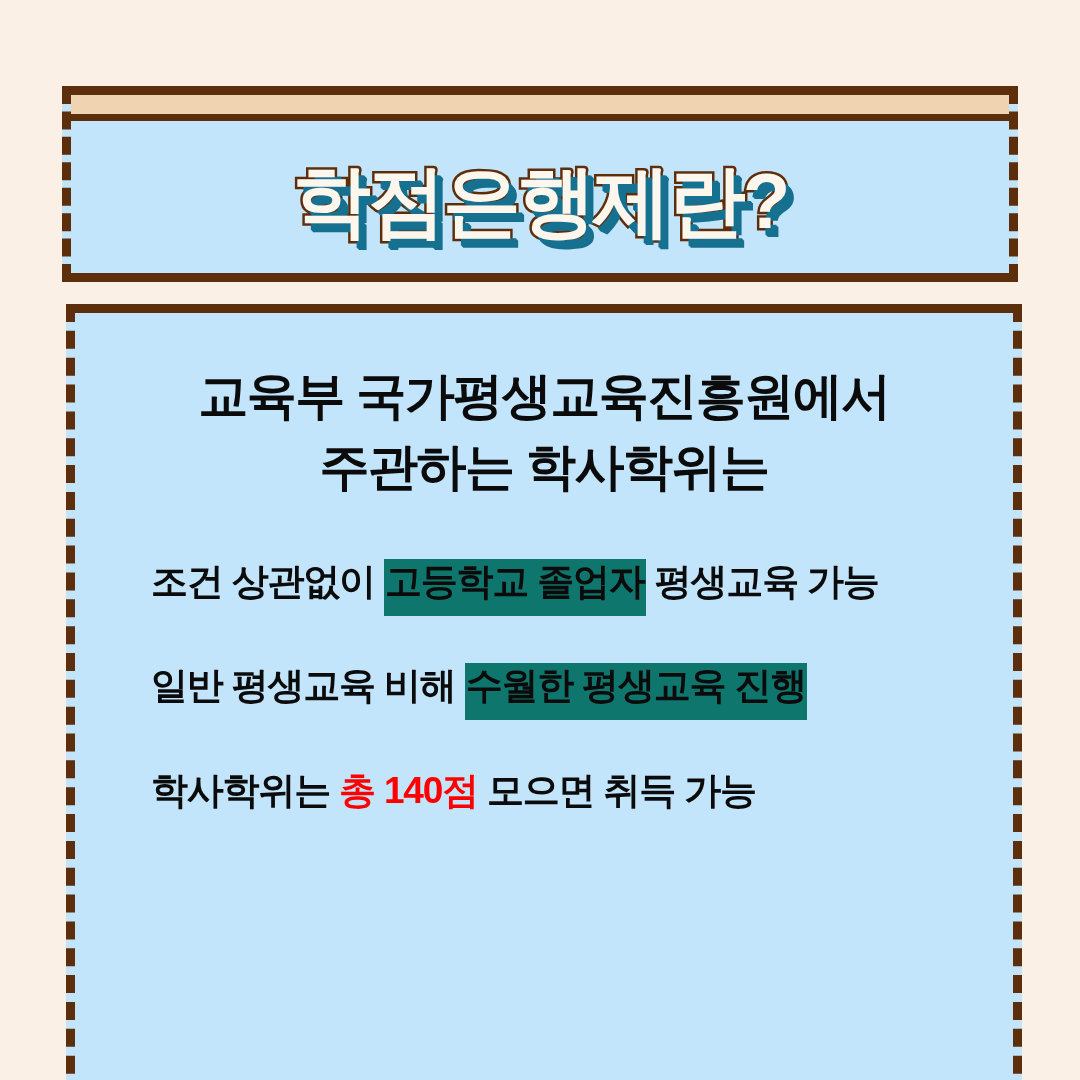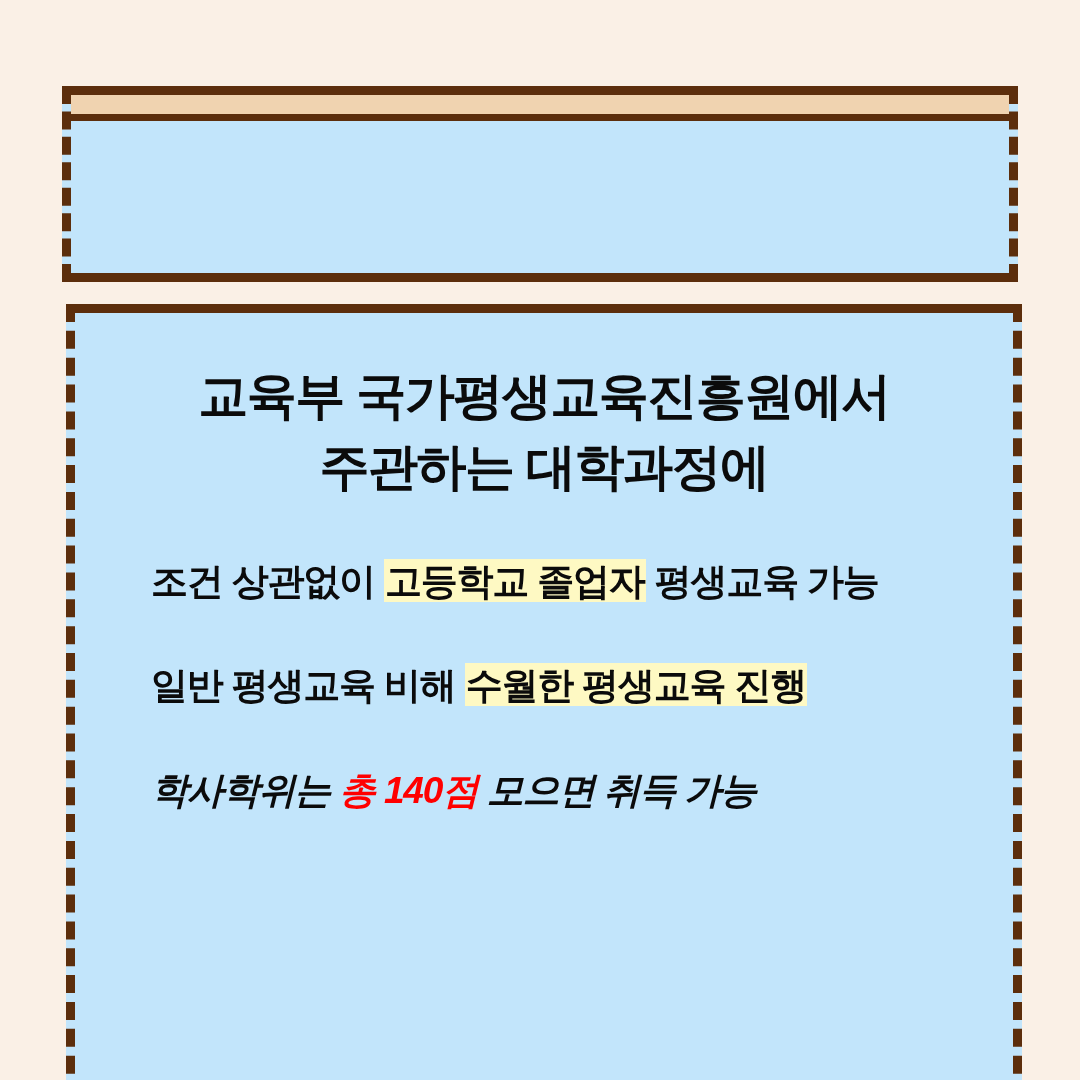--- a/index.html
+++ b/index.html
@@ -118,44 +118,46 @@
     color: #0b0b0b;
     font-size: 37px;
     font-weight: 700;
     letter-spacing: -1.2px;
     line-height: 1.25;
     margin: 0 0 58px 0;
     white-space: nowrap;
   }
   .fact:last-child {
     margin-bottom: 0;
-    font-style: italic;
   }
   .mark {
-    background: #fef9c3;
-    padding: 2px 1px 0 1px;
+    background: #0f766e;
+    padding: 2px 1px 14px 1px;
   }
   .accent {
     color: #ff0000;
   }
 </style>
 </head>
 <body>
 
 <div class="poster">
 
   <div class="panel title-panel">
     <div class="title-band"></div>
+    <div class="title-stage">
+      <span class="title-text">학점은행제란?</span>
+    </div>
   </div>
 
   <div class="panel body-panel">
 
     <div class="headline">
       <span class="hl-line">교육부 국가평생교육진흥원에서</span>
-      <span class="hl-line">주관하는 대학과정에</span>
+      <span class="hl-line">주관하는 학사학위는</span>
     </div>
 
     <ul class="facts">
       <li class="fact"><span>조건 상관없이 </span><span class="mark">고등학교 졸업자</span><span> 평생교육 가능</span></li>
       <li class="fact"><span>일반 평생교육 비해 </span><span class="mark">수월한 평생교육 진행</span></li>
       <li class="fact"><span>학사학위는 </span><span class="accent">총 140점</span><span> 모으면 취득 가능</span></li>
     </ul>
 
     <div class="body-band"></div>
   </div>

